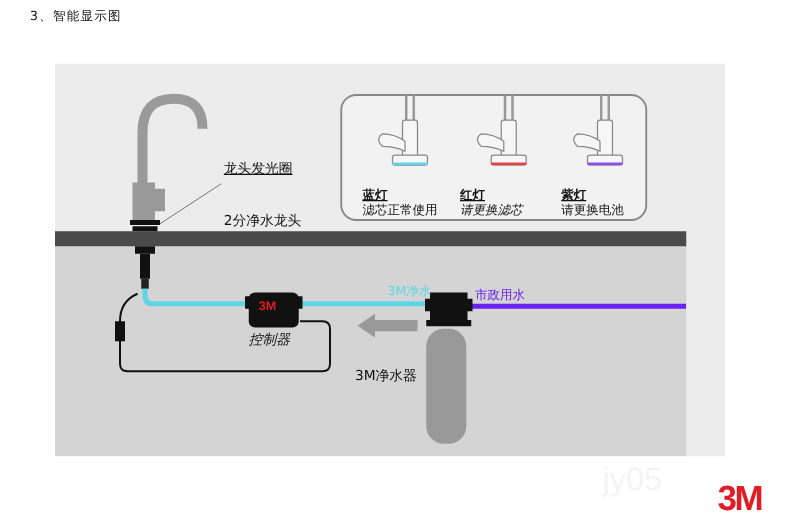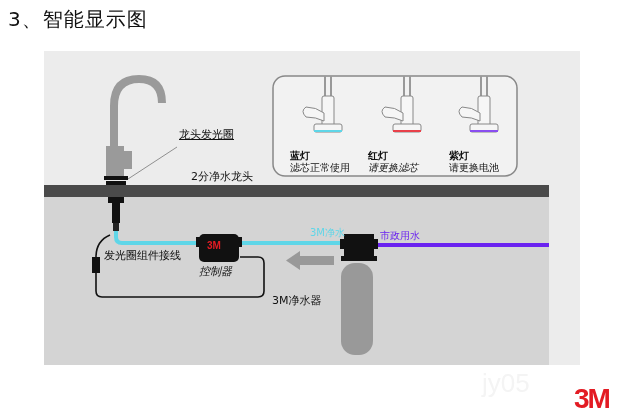--- a/index.html
+++ b/index.html
@@ -1,24 +1,24 @@
 <!DOCTYPE html>
 <html><head>
 <meta charset="utf-8">
 <style>
   html, body { margin:0; padding:0; background:#ffffff; }
   body { width:632px; height:417px; position:relative; overflow:hidden; font-family:"DejaVu Sans", sans-serif; }
-  .title { position:absolute; left:8px; top:6px; font-size:20px; color:#111; letter-spacing:1px; }
+  .title { position:absolute; left:24px; top:6px; font-size:10px; color:#111; letter-spacing:1px; }
   .panel { position:absolute; left:44px; top:51px; width:536px; height:314px; background:#ececec; overflow:hidden; }
   .lower { position:absolute; left:0; top:146px; width:505px; height:168px; background:#d4d4d4; }
   .counter { position:absolute; left:0; top:134px; width:505px; height:12px; background:#4a4a4a; }
   svg.diagram { position:absolute; left:0; top:0; }
   .lbl { position:absolute; font-size:11px; color:#111; white-space:nowrap; }
   .lbl.small { font-size:10px; }
-  .lbl.bold { font-weight:bold; }
+  .lbl.bold { font-weight:bold;text-decoration:underline; }
   .logo { position:absolute; left:574px; top:383px; font-family:"Liberation Sans", sans-serif; font-weight:bold; font-size:28px; color:#e31b23; letter-spacing:-2px; }
   .watermark { position:absolute; left:482px; top:368px; font-size:26px; color:#f4f4f4; font-family:"Liberation Sans", sans-serif; }
 </style>
 </head>
 <body>
 
 <div class="title">3、智能显示图</div>
 
 <div class="panel">
   <div class="lower"></div>
@@ -91,27 +91,26 @@
           <rect x="442" y="25" width="2" height="20" fill="#999"></rect>
           <rect x="434" y="45" width="12" height="30" rx="2" fill="#f6f6f6" stroke="#888" stroke-width="1"></rect>
           <path d="M436 62 Q428 56 418 56 Q412 60 418 66 Q428 66 436 70 Z" fill="#f6f6f6" stroke="#888" stroke-width="1"></path>
           <rect x="426" y="73" width="28" height="8" rx="2" fill="#f6f6f6" stroke="#888" stroke-width="1"></rect>
           <rect x="426" y="79" width="28" height="2" fill="#8a4ff0"></rect>
         </g>
       </g>
   </svg>
 
   <div class="lbl" style="left:135px;top:76px;text-decoration:underline;">龙头发光圈</div>
-  <div class="lbl" style="left:135px;top:118px;margin-left:12px;">2分净水龙头</div>
-  <div class="lbl" style="left:60px;top:197px;">发光圈组件接线</div>
+  <div class="lbl" style="left:135px;top:118px;">2分净水龙头</div>
   <div class="lbl" style="left:163px;top:189px;color:#e31b23;font-weight:bold;font-size:10px;font-family:'Liberation Sans',sans-serif;">3M</div>
   <div class="lbl" style="left:155px;top:213px;font-style:italic;">控制器</div>
   <div class="lbl small" style="left:249px;top:175px;color:#5fd6e8;margin-left:17px;">3M净水</div>
   <div class="lbl small" style="left:336px;top:178px;color:#6a22f0;">市政用水</div>
-  <div class="lbl" style="left:228px;top:242px;">3M净水器</div>
+  <div class="lbl" style="left:240px;top:242px;">3M净水器</div>
 
   <div class="lbl small bold" style="left:246px;top:98px;">蓝灯</div>
   <div class="lbl small" style="left:246px;top:110px;text-align:right;">滤芯正常使用</div>
   <div class="lbl small bold" style="left:324px;top:98px;">红灯</div>
   <div class="lbl small" style="left:324px;top:110px;font-style:italic;">请更换滤芯</div>
   <div class="lbl small bold" style="left:405px;top:98px;">紫灯</div>
   <div class="lbl small" style="left:405px;top:110px;">请更换电池</div>
 </div>
 
 <div class="watermark">jy05</div>

